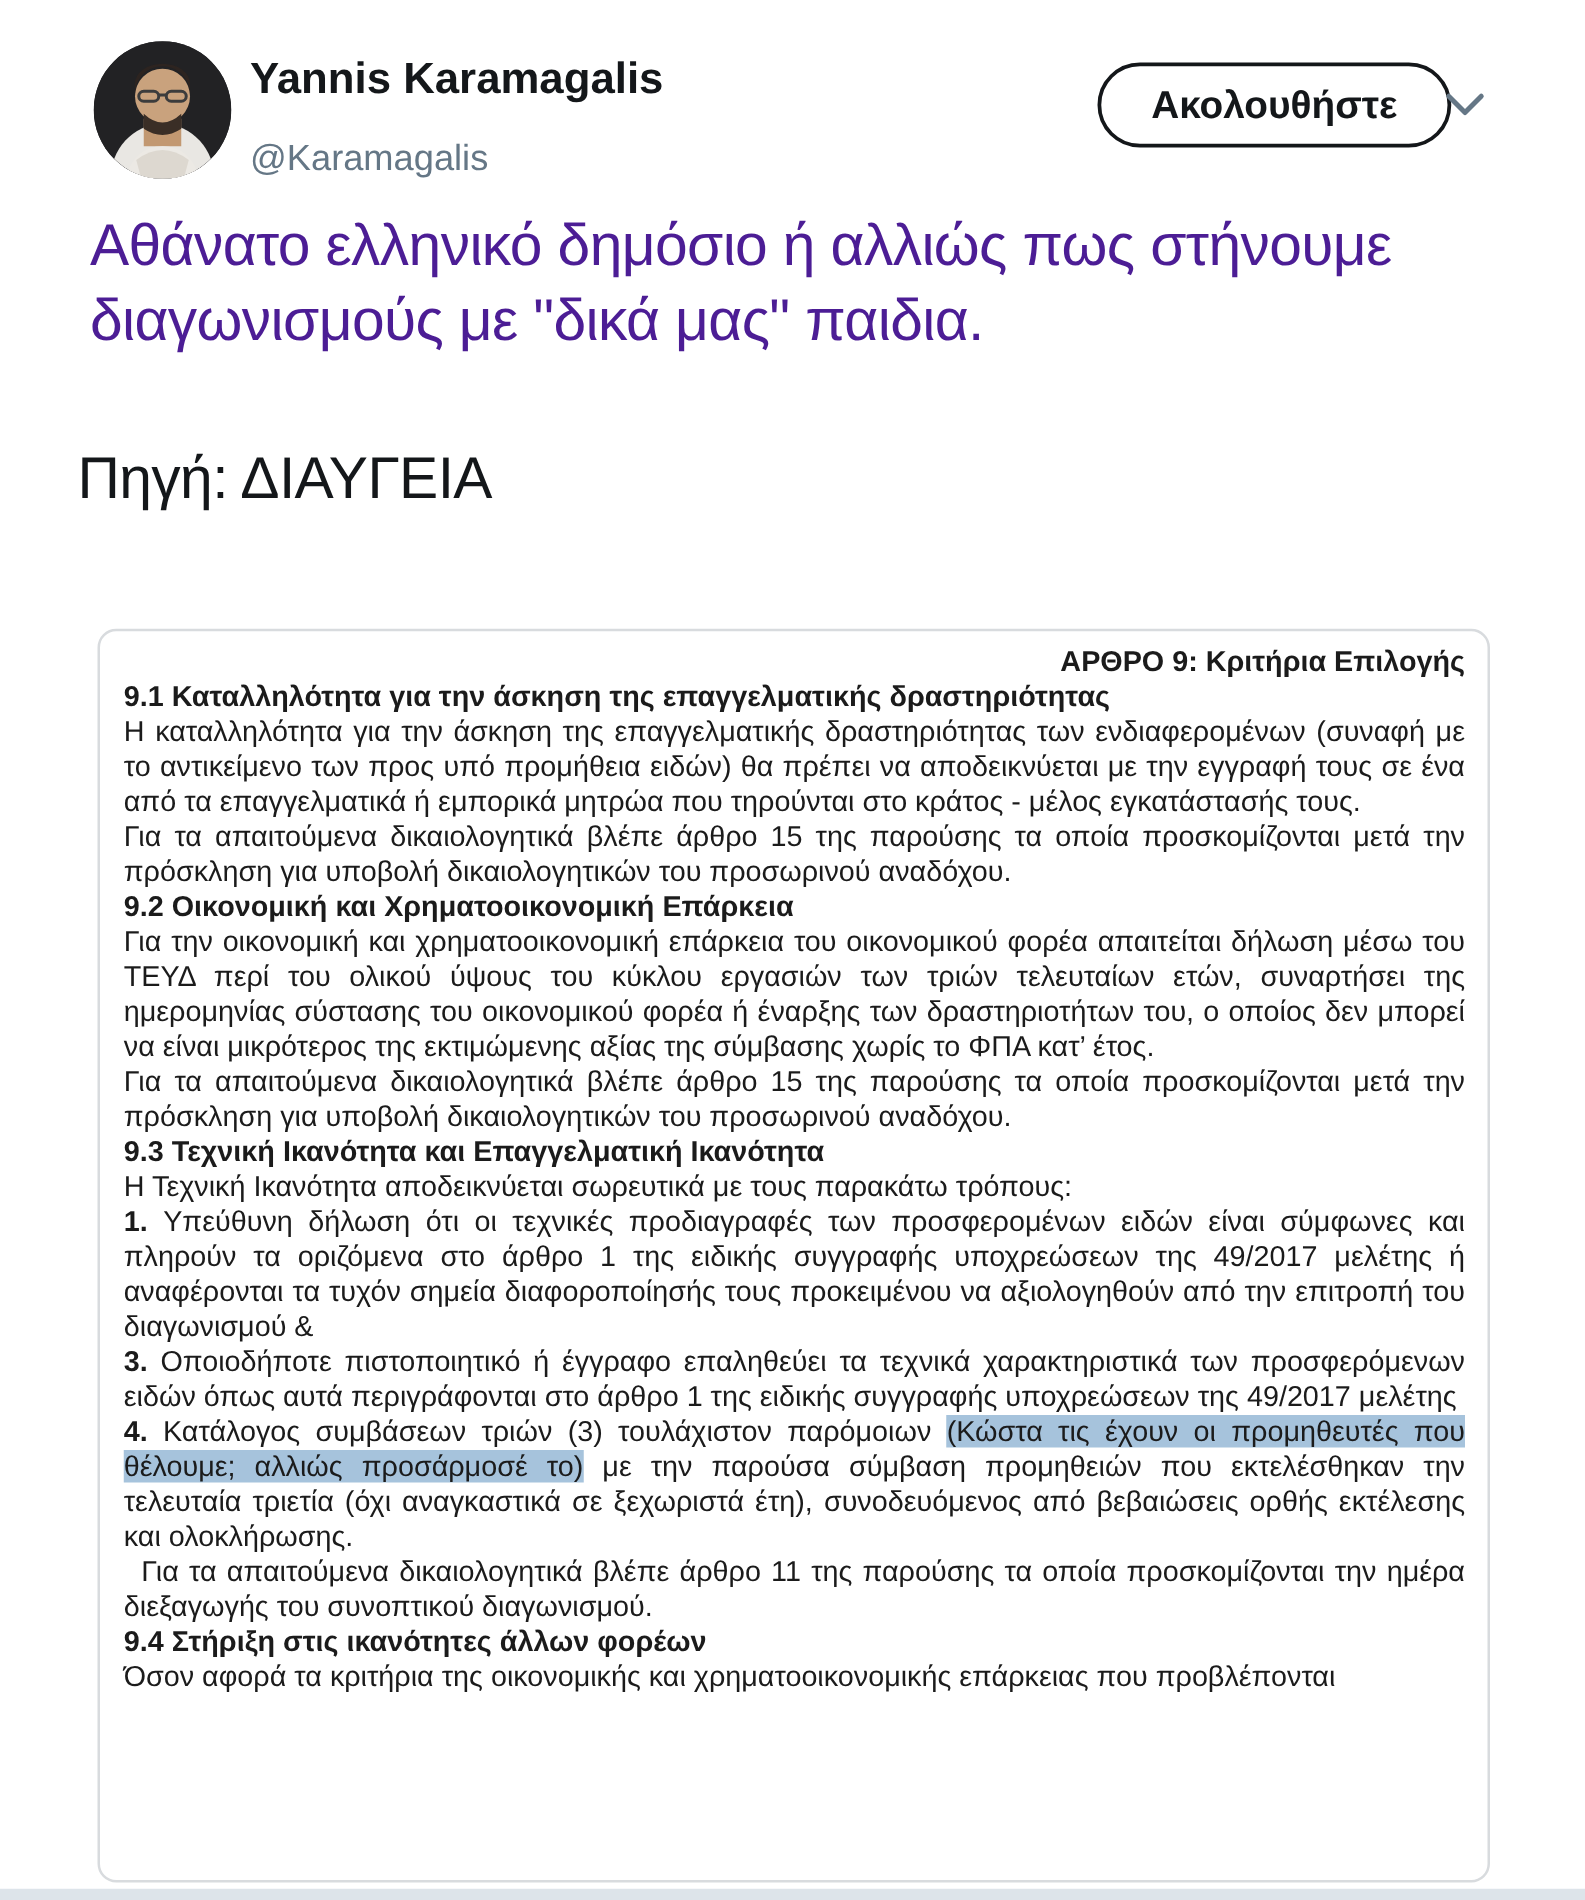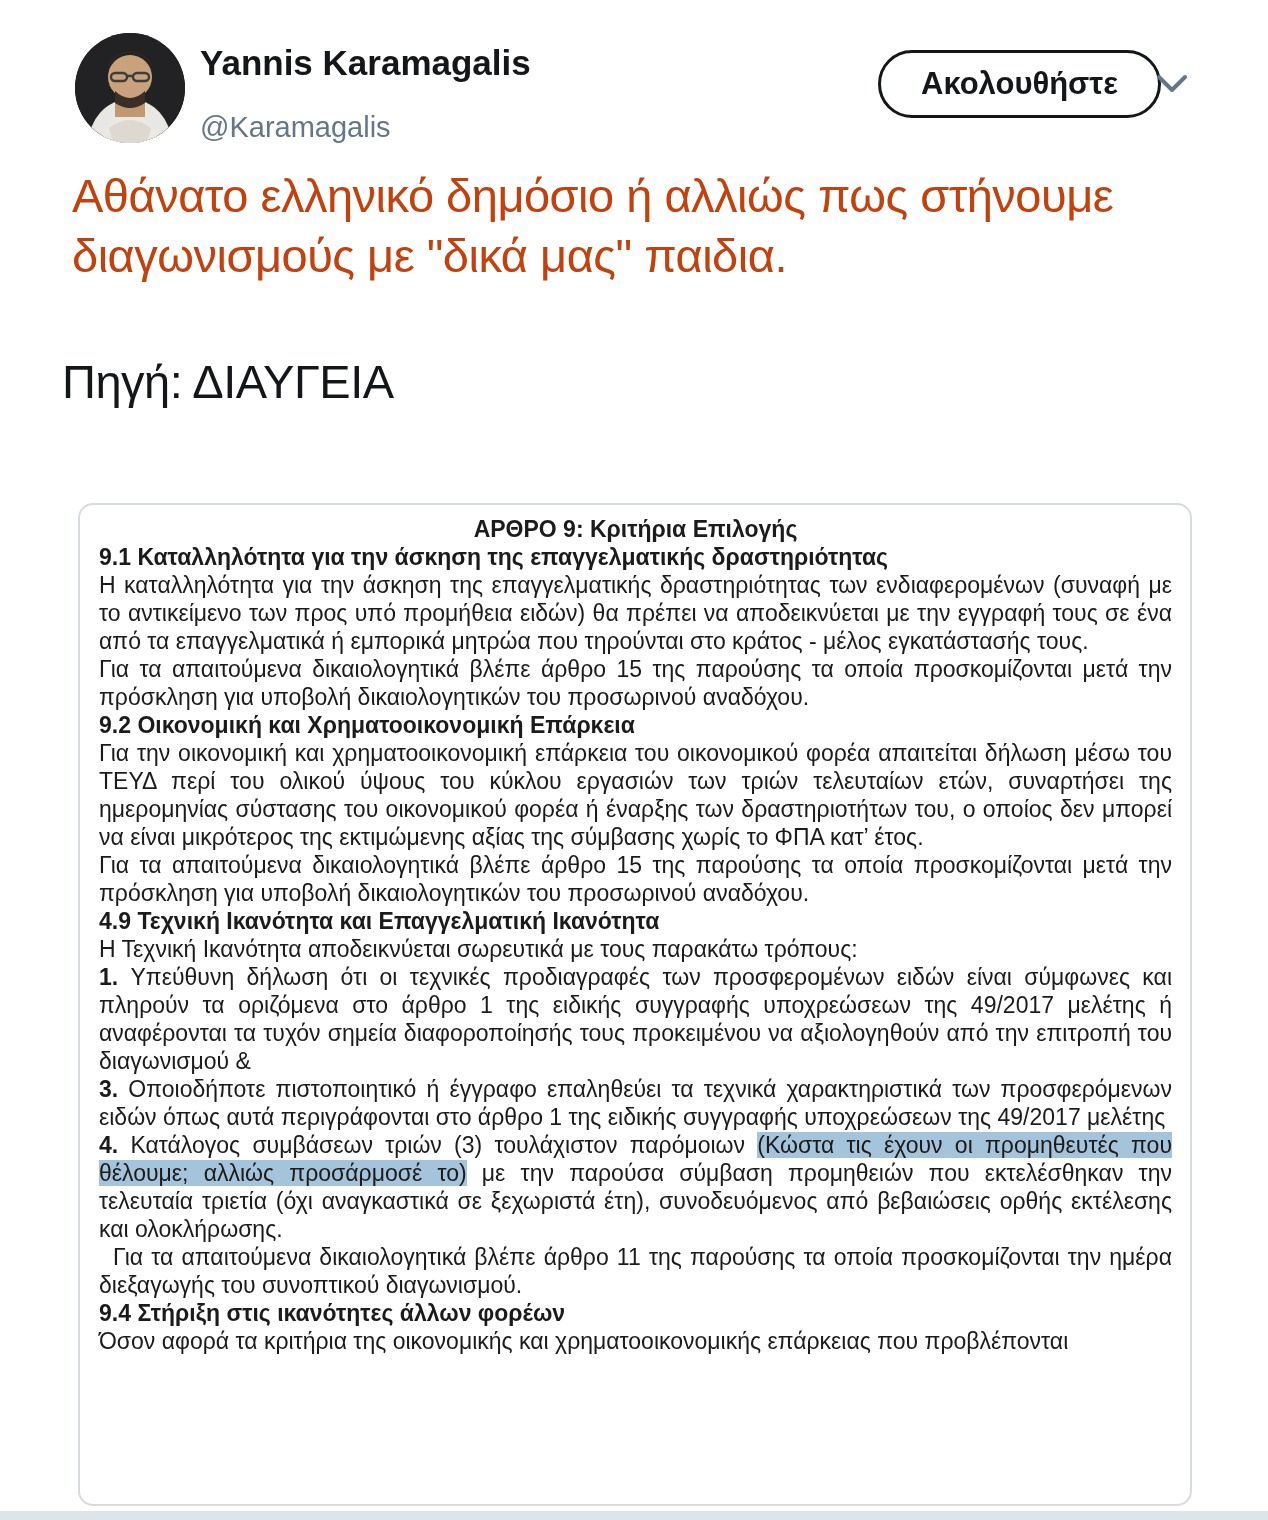--- a/index.html
+++ b/index.html
@@ -30,41 +30,41 @@
     display:flex; align-items:center; justify-content:center; cursor:pointer;
   }
   .chevron {
     position:absolute; left:1148px; top:60px; width:48px; height:48px;
     display:flex; align-items:center; justify-content:center; cursor:pointer;
   }
 
   
   .tweet-text {
     position:absolute; left:72px; top:166px; width:1135px;
-    font-size:47px; line-height:60px; color:#c2410c; letter-spacing:-0.5px;
+    font-size:47px; line-height:60px; color:#4c1d95; letter-spacing:-0.5px;
   }
   .tweet-source {
     position:absolute; left:62px; top:350px; width:1135px;
     font-size:47px; line-height:63px; color:#14171a; letter-spacing:-0.5px;
   }
   .tweet-link { color:#2f3c45; text-decoration:none; cursor:pointer; }
 
   
   .doc-card {
     position:absolute; left:78px; top:503px; width:1114px; height:1003px;
     border:2px solid #d8dbde; border-radius:15px; background:#ffffff;
     padding:10px 18px 0 19px; overflow:hidden; cursor:pointer;
   }
   .doc-body {
     font-family:"Liberation Sans", sans-serif;
     font-size:23px; line-height:28px; color:#1b1b1b;
     text-align:justify;
   }
   .doc-block { text-align:justify; }
-  .doc-block.title { font-weight:bold; text-align:center; }
+  .doc-block.title { font-weight:bold; text-align:right; }
   .doc-block.section { font-weight:bold; text-align:left; }
   .doc-block.section .u { text-decoration-thickness:2px; text-underline-offset:3px; }
   .doc-block.indent { text-indent:14px; }
   .doc-block b { font-weight:bold; }
   .hl { background:#a6c3dc; }
 
   
   .bottom-strip {
     position:absolute; left:0; bottom:0; width:1268px; height:9px; background:#dde4ea;
   }
@@ -107,21 +107,21 @@
 
 <div class="doc-card">
   <div class="doc-body">
       <div class="doc-block title">ΑΡΘΡΟ 9: Κριτήρια Επιλογής</div>
       <div class="doc-block section"><span>9.1 </span><span class="u">Καταλληλότητα για την άσκηση της επαγγελματικής δραστηριότητας</span></div>
       <div class="doc-block para"><span>Η καταλληλότητα για την άσκηση της επαγγελματικής δραστηριότητας των ενδιαφερομένων (συναφή με το αντικείμενο των προς υπό προμήθεια ειδών) θα πρέπει να αποδεικνύεται με την εγγραφή τους σε ένα από τα επαγγελματικά ή εμπορικά μητρώα που τηρούνται στο κράτος - μέλος εγκατάστασής τους.</span></div>
       <div class="doc-block para"><span>Για τα απαιτούμενα δικαιολογητικά βλέπε άρθρο 15 της παρούσης τα οποία προσκομίζονται μετά την πρόσκληση για υποβολή δικαιολογητικών του προσωρινού αναδόχου.</span></div>
       <div class="doc-block section"><span>9.2 </span><span class="u">Οικονομική και Χρηματοοικονομική Επάρκεια</span></div>
       <div class="doc-block para"><span>Για την οικονομική και χρηματοοικονομική επάρκεια του οικονομικού φορέα απαιτείται δήλωση μέσω του ΤΕΥΔ περί του ολικού ύψους του κύκλου εργασιών των τριών τελευταίων ετών, συναρτήσει της ημερομηνίας σύστασης του οικονομικού φορέα ή έναρξης των δραστηριοτήτων του, ο οποίος δεν μπορεί να είναι μικρότερος της εκτιμώμενης αξίας της σύμβασης χωρίς το ΦΠΑ κατ’ έτος.</span></div>
       <div class="doc-block para"><span>Για τα απαιτούμενα δικαιολογητικά βλέπε άρθρο 15 της παρούσης τα οποία προσκομίζονται μετά την πρόσκληση για υποβολή δικαιολογητικών του προσωρινού αναδόχου.</span></div>
-      <div class="doc-block section"><span>4.9 </span><span class="u">Τεχνική Ικανότητα και Επαγγελματική Ικανότητα</span></div>
+      <div class="doc-block section"><span>9.3 </span><span class="u">Τεχνική Ικανότητα και Επαγγελματική Ικανότητα</span></div>
       <div class="doc-block para"><span>Η Τεχνική Ικανότητα αποδεικνύεται σωρευτικά με τους παρακάτω τρόπους:</span></div>
       <div class="doc-block item"><b>1. </b><span>Υπεύθυνη δήλωση ότι οι τεχνικές προδιαγραφές των προσφερομένων ειδών είναι σύμφωνες και πληρούν τα οριζόμενα στο άρθρο 1 της ειδικής συγγραφής υποχρεώσεων της 49/2017 μελέτης ή αναφέρονται τα τυχόν σημεία διαφοροποίησής τους προκειμένου να αξιολογηθούν από την επιτροπή του διαγωνισμού &amp;</span></div>
       <div class="doc-block item"><b>3. </b><span>Οποιοδήποτε πιστοποιητικό ή έγγραφο επαληθεύει τα τεχνικά χαρακτηριστικά των προσφερόμενων ειδών όπως αυτά περιγράφονται στο άρθρο 1 της ειδικής συγγραφής υποχρεώσεων της 49/2017 μελέτης</span></div>
       <div class="doc-block item"><b>4. </b><span>Κατάλογος συμβάσεων τριών (3) τουλάχιστον παρόμοιων </span><span class="hl">(Κώστα τις έχουν οι προμηθευτές που θέλουμε; αλλιώς προσάρμοσέ το)</span><span> με την παρούσα σύμβαση προμηθειών που εκτελέσθηκαν την τελευταία τριετία (όχι αναγκαστικά σε ξεχωριστά έτη), συνοδευόμενος από βεβαιώσεις ορθής εκτέλεσης και ολοκλήρωσης.</span></div>
       <div class="doc-block para indent"><span>Για τα απαιτούμενα δικαιολογητικά βλέπε άρθρο 11 της παρούσης τα οποία προσκομίζονται την ημέρα διεξαγωγής του συνοπτικού διαγωνισμού.</span></div>
       <div class="doc-block section"><span>9.4 </span><span class="u">Στήριξη στις ικανότητες άλλων φορέων</span></div>
       <div class="doc-block para"><span>Όσον αφορά τα κριτήρια της οικονομικής και χρηματοοικονομικής επάρκειας που προβλέπονται</span></div>
     </div>
 </div>
 

